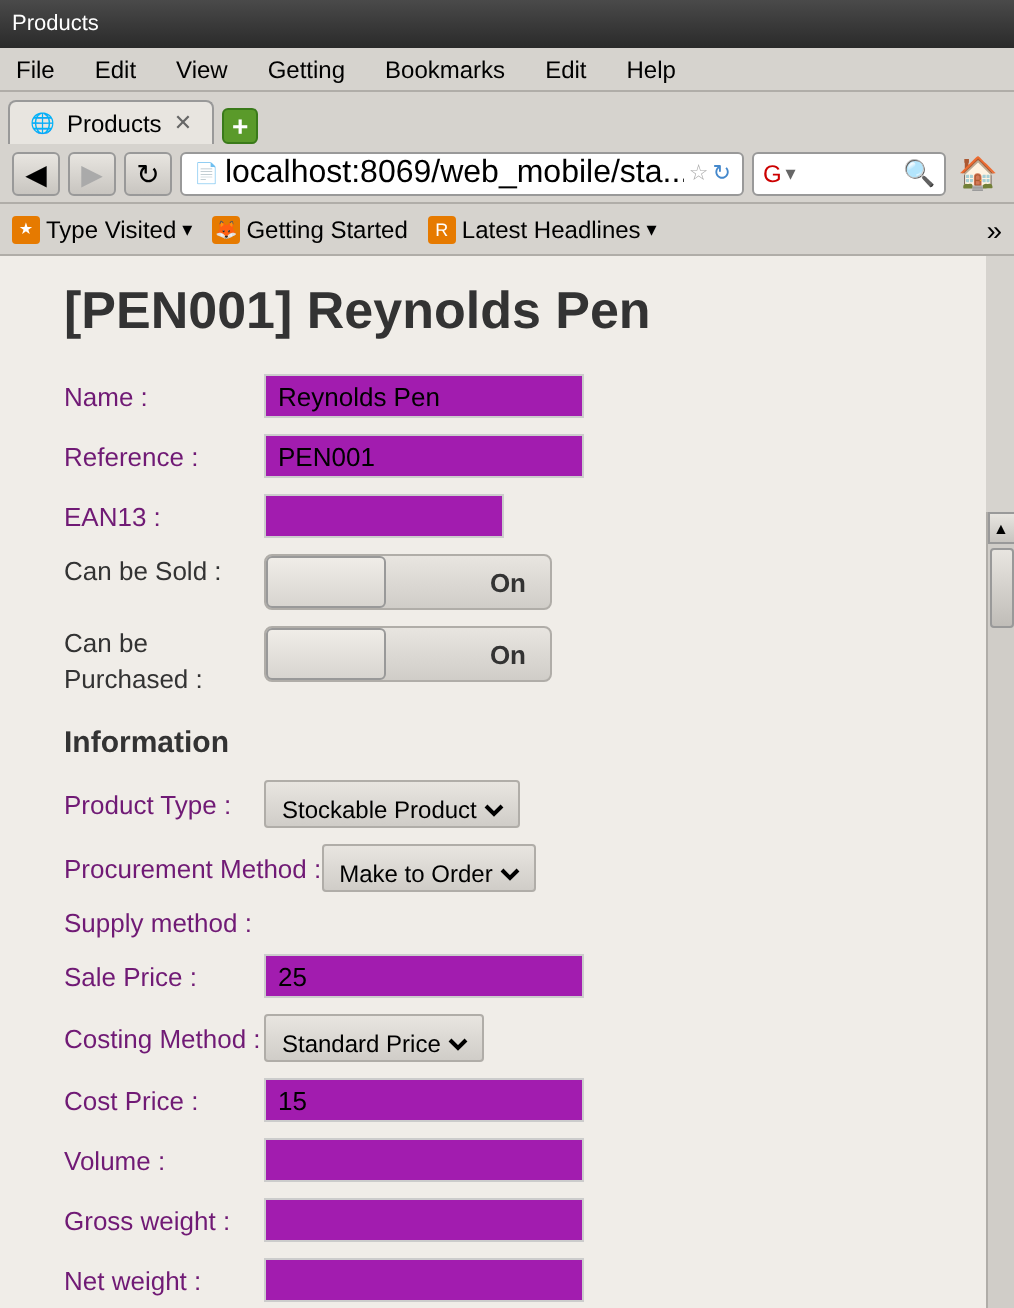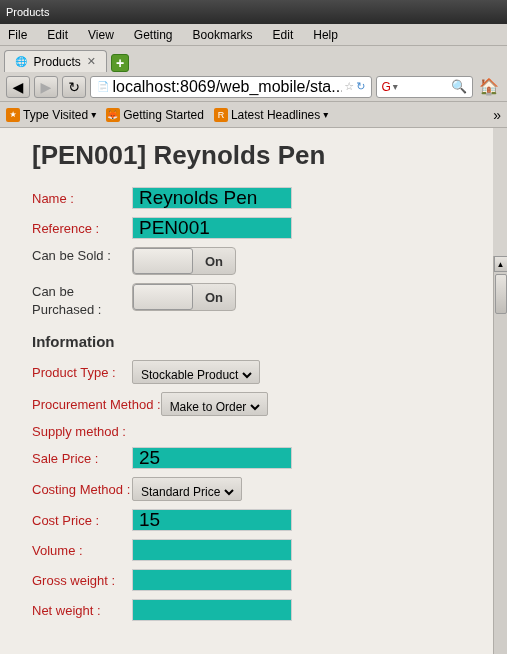--- a/index.html
+++ b/index.html
@@ -228,39 +228,39 @@
       margin-bottom: 16px;
     }
 
     .form-row {
       display: flex;
       align-items: center;
       margin-bottom: 8px;
     }
     .form-label {
       font-size: 13px;
-      color: #b91c1c;
+      color: #701a75;
       min-width: 100px;
     }
     .form-input {
       height: 22px;
       border: 1px solid #ccc;
-      background: #14b8a6;
+      background: #a21caf;
       padding: 0 6px;
-      font-size: 19px;
+      font-size: 13px;
       width: 160px;
     }
 
     
     .toggle-row {
       display: flex;
       margin-bottom: 8px;
     }
     .toggle-switch {
-      width: 104px;
+      width: 144px;
       height: 28px;
       background: linear-gradient(to bottom, #e8e5e0, #d0cdc8);
       border: 1px solid #b0ada8;
       border-radius: 4px;
       display: flex;
       align-items: center;
       position: relative;
       cursor: pointer;
     }
     .toggle-knob {
@@ -387,20 +387,24 @@
     <div class="form-row">
       <div class="form-label">Name :</div>
       <input class="form-input" type="text" value="Reynolds Pen" style="">
     </div>
 
     <div class="form-row">
       <div class="form-label">Reference :</div>
       <input class="form-input" type="text" value="PEN001" style="">
     </div>
 
+    <div class="form-row">
+      <div class="form-label">EAN13 :</div>
+      <input class="form-input" type="text" style="width: 120px;">
+    </div>
 
     <div class="toggle-row">
       <div class="can-be-label">Can be Sold :</div>
       <div class="toggle-switch">
         <div class="toggle-knob"></div>
         <span class="toggle-text-on">On</span>
       </div>
     </div>
 
     <div class="toggle-row">

